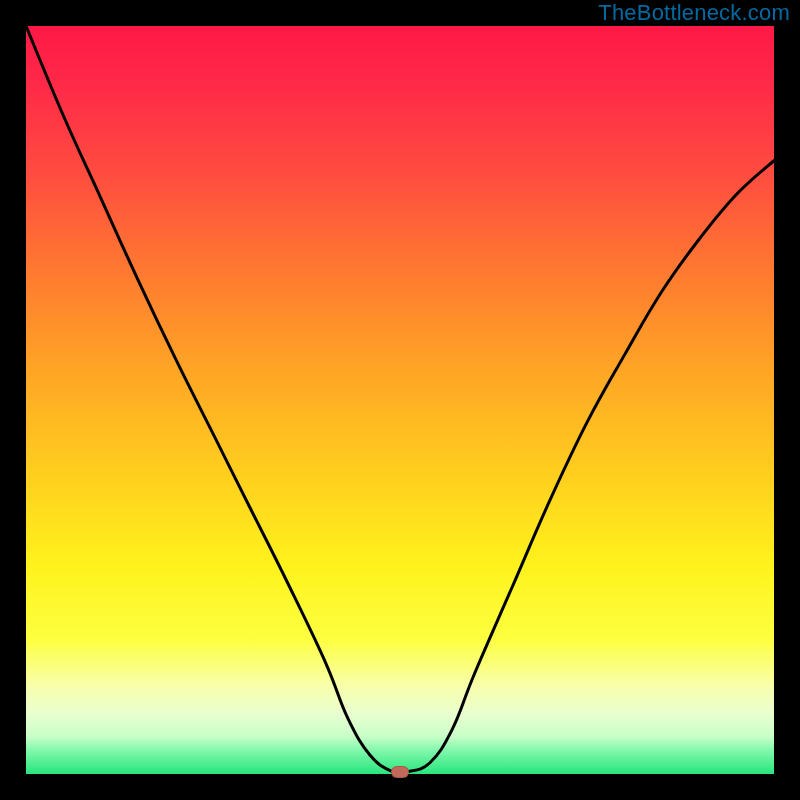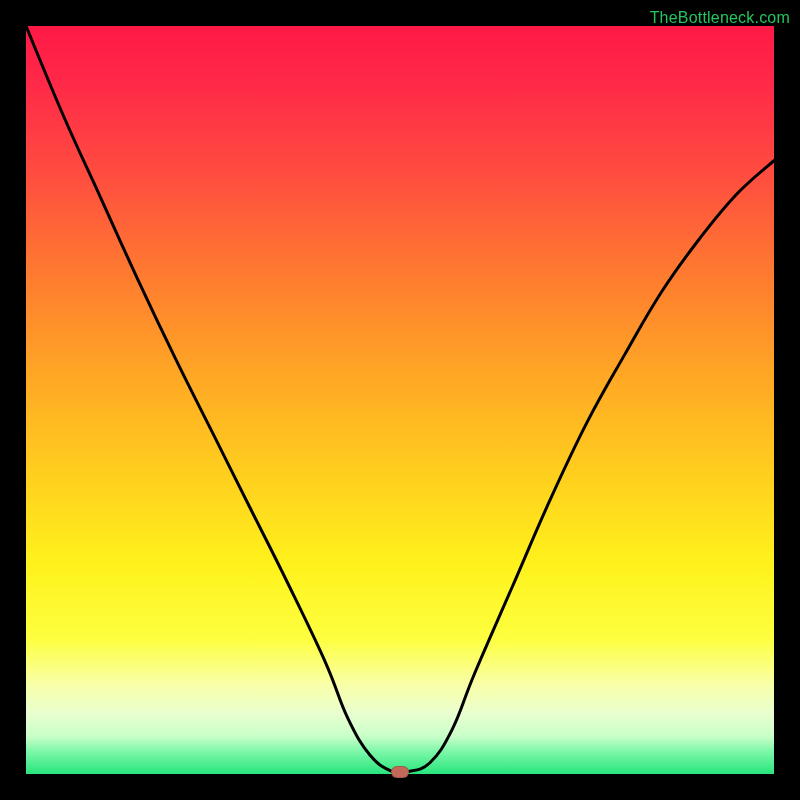--- a/index.html
+++ b/index.html
@@ -44,24 +44,24 @@
   .marker {
     position: absolute;
     width: 18px;
     height: 12px;
     border-radius: 6px;
     background: #c16a5a;
     box-shadow: 0 0 0 1px rgba(0,0,0,0.15) inset;
   }
   .watermark {
     position: absolute;
-    top: 9px;
+    top: 0;
     right: 10px;
-    color: #22c55e;
-    font-size: 16px;
+    color: #0369a1;
+    font-size: 22px;
     font-weight: 500;
     letter-spacing: 0.2px;
     user-select: none;
   }
   svg.curve {
     position: absolute;
     left: 0;
     top: 0;
     width: 748px;
     height: 748px;

